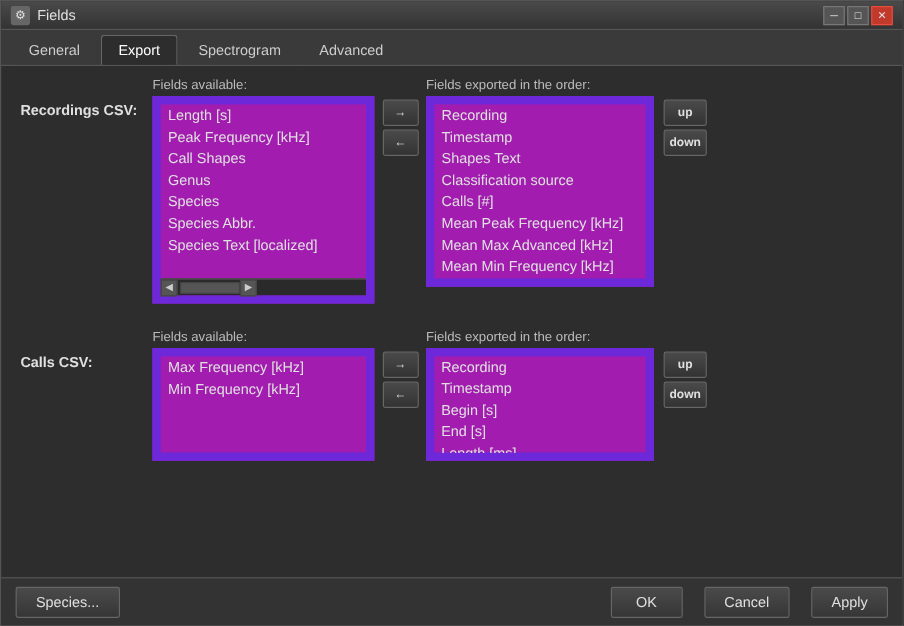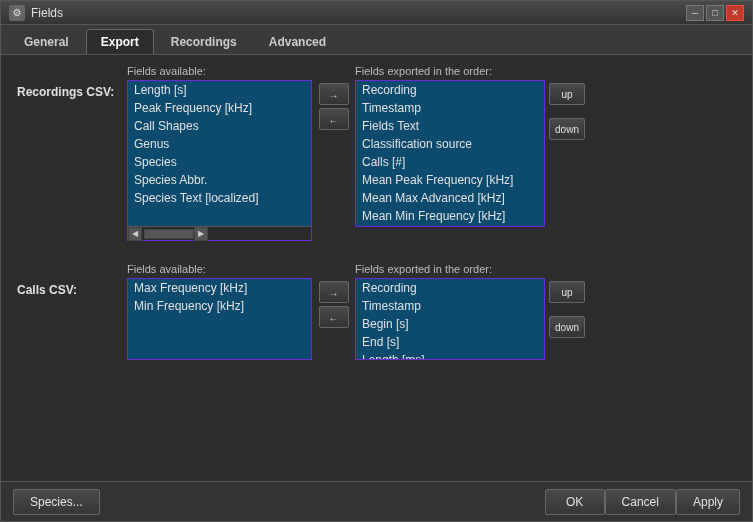--- a/index.html
+++ b/index.html
@@ -64,21 +64,20 @@
     .title-btn.close-btn {
       background: #c0392b;
       border-color: #e74c3c;
     }
     .tabs {
       display: flex;
       background: #3a3a3a;
       border-bottom: 1px solid #555;
       padding: 4px 8px 0;
       flex-shrink: 0;
-      font-weight: bold;
     }
     .tab {
       padding: 5px 14px;
       cursor: pointer;
       border: 1px solid transparent;
       border-bottom: none;
       background: #3a3a3a;
       color: #ccc;
       font-size: 12px;
       border-radius: 3px 3px 0 0;
@@ -124,22 +123,22 @@
       display: flex;
       flex-direction: column;
     }
     .fields-label {
       font-size: 11px;
       color: #bbb;
       margin-bottom: 3px;
     }
     .list-container {
       position: relative;
-      background: #0c4a6e;
-      border: 1px solid #6d28d9;
+      background: #a21caf;
+      border: 7px solid #6d28d9;
       width: 185px;
     }
     .list-container.wide {
       width: 190px;
     }
     .list-scroll {
       height: 145px;
       overflow-y: auto;
       overflow-x: hidden;
     }
@@ -209,24 +208,25 @@
       display: flex;
       align-items: center;
       justify-content: center;
       font-size: 10px;
       border-radius: 2px;
     }
     .updown-buttons {
       display: flex;
       flex-direction: column;
       justify-content: flex-start;
-      gap: 13px;
+      gap: 3px;
       padding-top: 18px;
       width: 40px;
-      align-items: flex-start;
+      align-items: flex-end;
+      font-weight: bold;
     }
     .updown-btn {
       width: 36px;
       height: 22px;
       background: linear-gradient(to bottom, #4a4a4a, #333);
       border: 1px solid #666;
       color: #e0e0e0;
       cursor: pointer;
       display: flex;
       align-items: center;
@@ -241,21 +241,21 @@
       display: flex;
       align-items: center;
       padding: 0 12px;
       flex-shrink: 0;
     }
     .footer-left {
       flex: 1;
     }
     .footer-right {
       display: flex;
-      gap: 0;
+      gap: 18px;
     }
     .btn {
       height: 26px;
       padding: 0 16px;
       background: linear-gradient(to bottom, #4a4a4a, #363636);
       border: 1px solid #666;
       color: #e0e0e0;
       cursor: pointer;
       font-size: 12px;
       border-radius: 2px;
@@ -281,21 +281,21 @@
     <div class="title-buttons">
       <div class="title-btn">─</div>
       <div class="title-btn">□</div>
       <div class="title-btn close-btn">✕</div>
     </div>
   </div>
 
   <div class="tabs">
     <div class="tab">General</div>
     <div class="tab active">Export</div>
-    <div class="tab">Recordings</div>
+    <div class="tab">Spectrogram</div>
     <div class="tab">Advanced</div>
   </div>
 
   <div class="content">
 
     <div class="section">
       <div class="section-label">Recordings CSV:</div>
       <div class="section-body">
         <div class="fields-row">
 
@@ -323,21 +323,21 @@
             <div class="transfer-btn">→</div>
             <div class="transfer-btn">←</div>
           </div>
 
           <div class="fields-group">
             <div class="fields-label">Fields exported in the order:</div>
             <div class="list-container wide">
               <div class="list-scroll">
                 <div class="list-item">Recording</div>
                 <div class="list-item">Timestamp</div>
-                <div class="list-item">Fields Text</div>
+                <div class="list-item">Shapes Text</div>
                 <div class="list-item">Classification source</div>
                 <div class="list-item">Calls [#]</div>
                 <div class="list-item">Mean Peak Frequency [kHz]</div>
                 <div class="list-item">Mean Max Advanced [kHz]</div>
                 <div class="list-item">Mean Min Frequency [kHz]</div>
               </div>
             </div>
           </div>
 
           <div class="updown-buttons">

